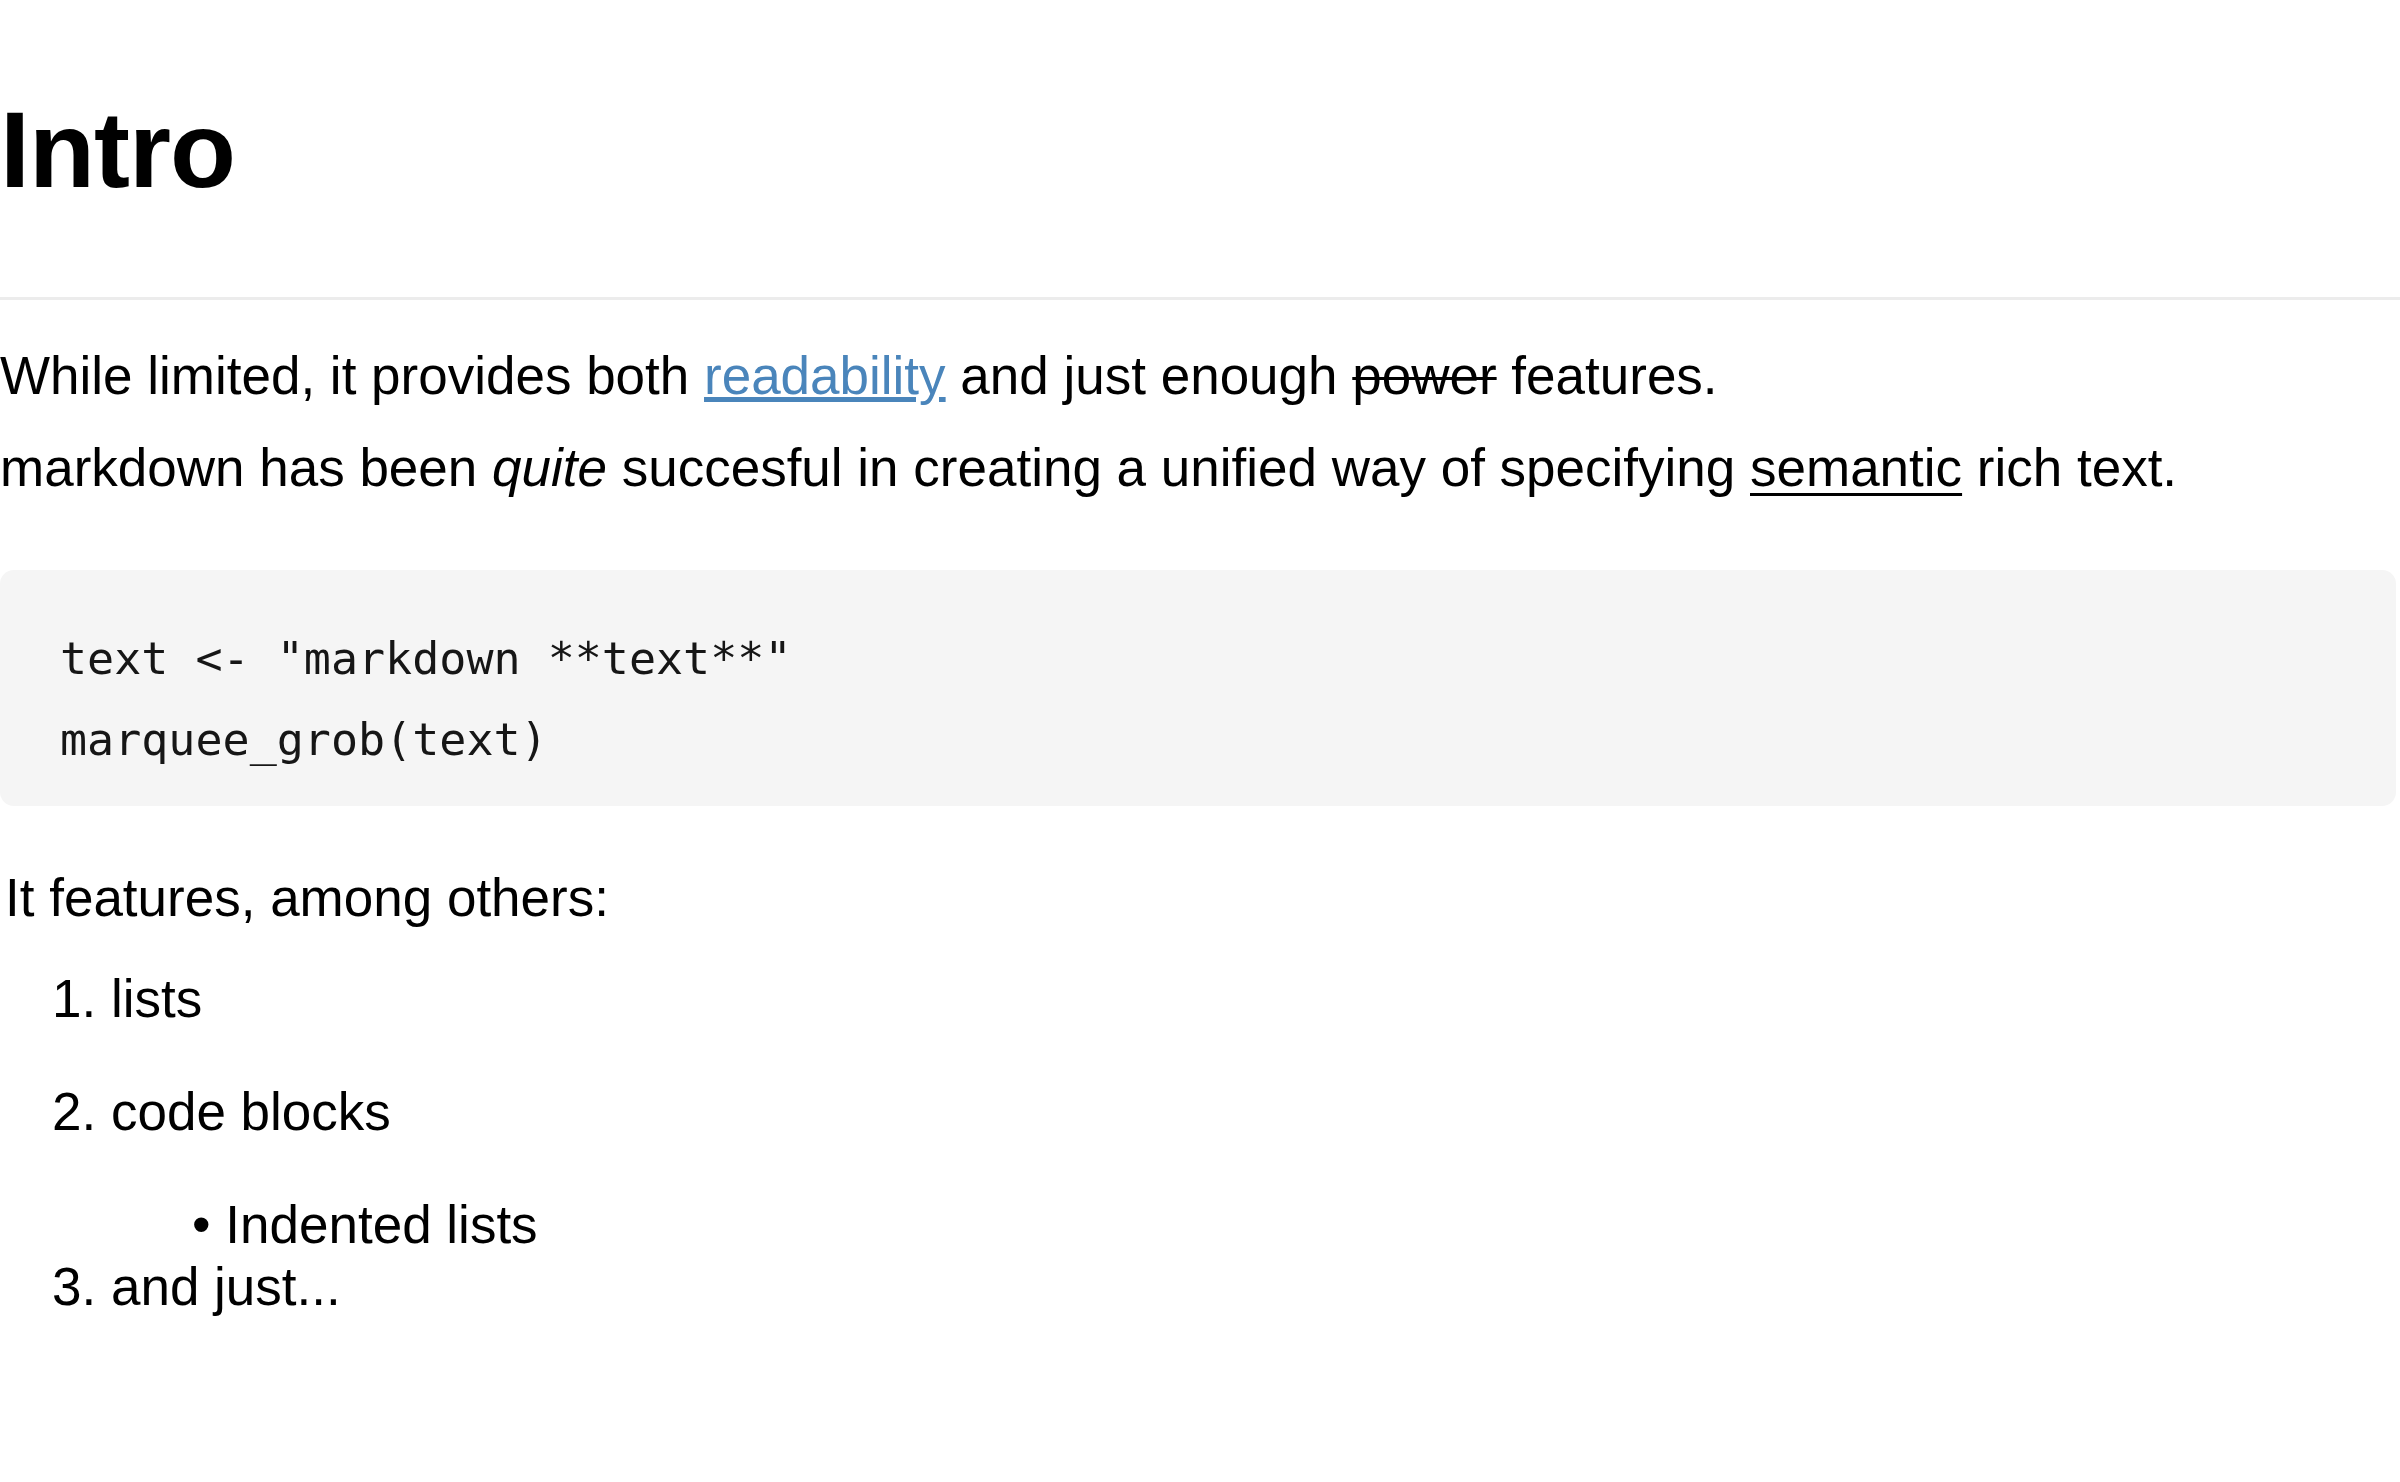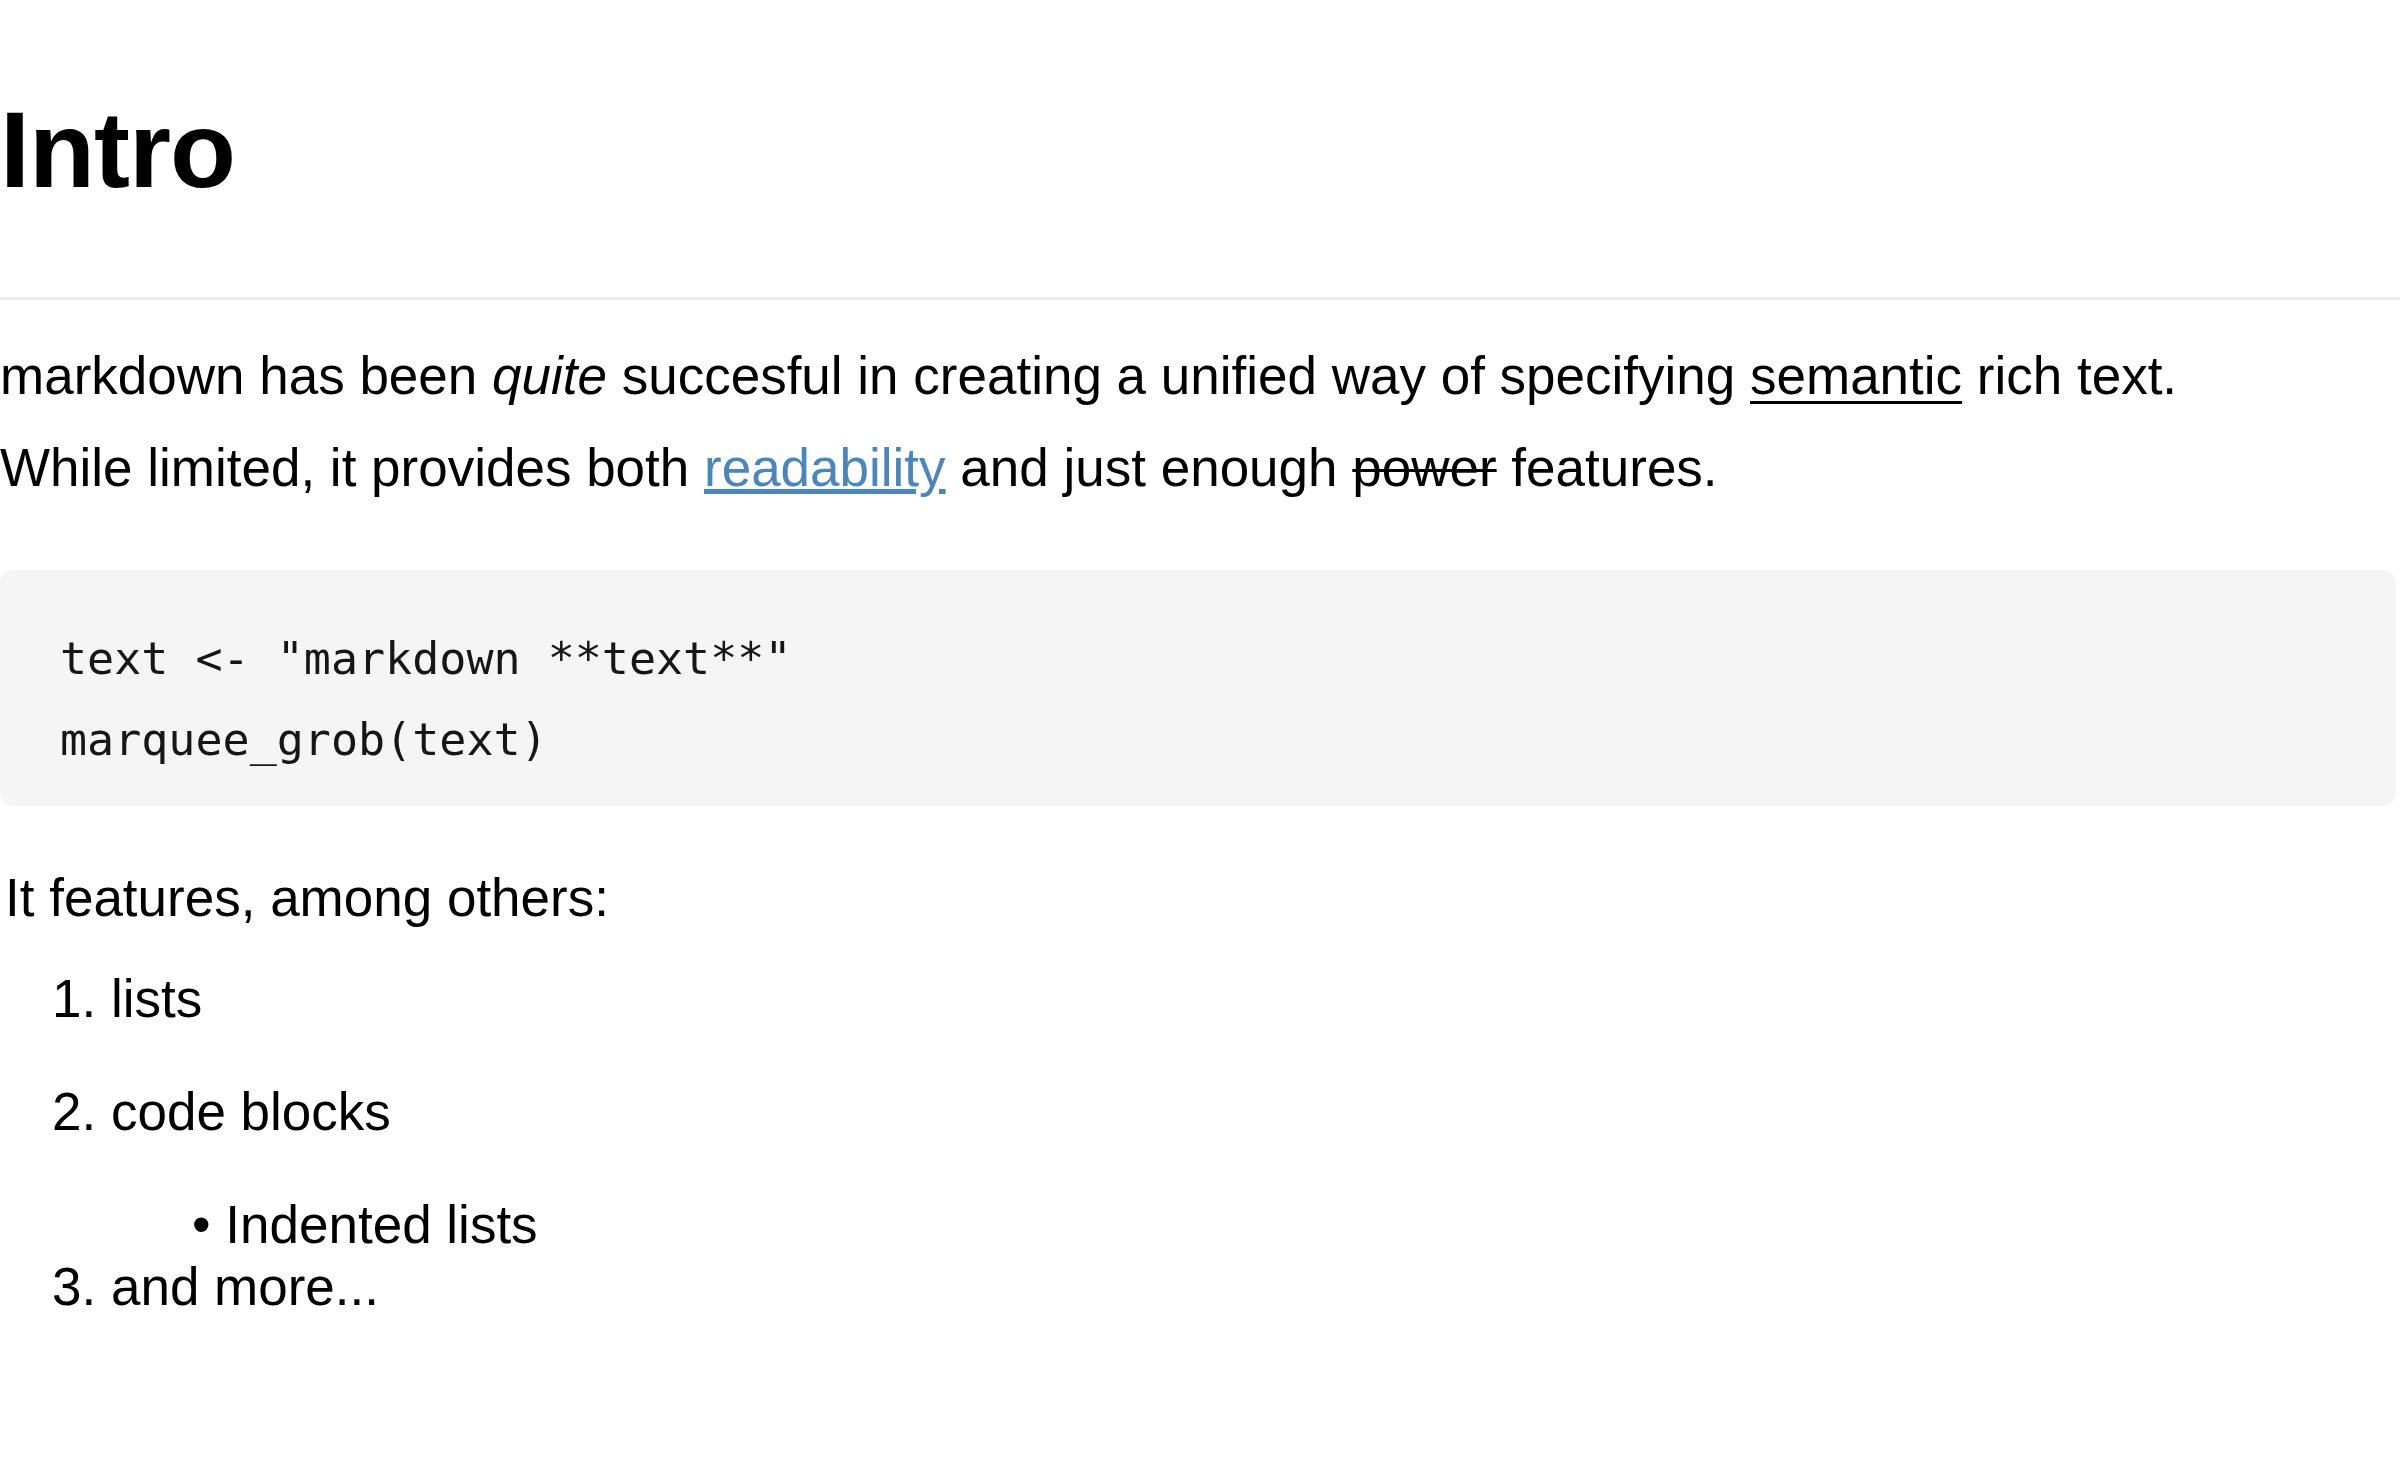--- a/index.html
+++ b/index.html
@@ -146,22 +146,22 @@
 </head>
 <body>
 
 <div class="page">
 
   <h1 class="doc-heading">Intro</h1>
 
   <hr class="doc-rule">
 
   <p class="doc-paragraph">
+    <span class="line"><span>While limited, it provides both </span><a class="em-link" href="#">readability</a><span> and just enough </span><span class="em-strike">power</span><span> features.</span></span>
     <span class="line"><span>markdown has been </span><em class="em-italic">quite</em><span> succesful in creating a unified way of specifying </span><span class="em-underline">semantic</span><span> rich text.</span></span>
-    <span class="line"><span>While limited, it provides both </span><a class="em-link" href="#">readability</a><span> and just enough </span><span class="em-strike">power</span><span> features.</span></span>
   </p>
 
   <div class="code-block">
     <code class="code-line">text &lt;- "markdown **text**"</code>
     <code class="code-line">marquee_grob(text)</code>
   </div>
 
   <p class="list-intro">It features, among others:</p>
 
   <div class="doc-list">
@@ -176,18 +176,18 @@
       <span class="list-label">code blocks</span>
     </div>
 
     <div class="list-item level-2">
       <span class="list-marker">•</span>
       <span class="list-label">Indented lists</span>
     </div>
 
     <div class="list-item level-1 last">
       <span class="list-marker">3.</span>
-      <span class="list-label">and more...</span>
+      <span class="list-label">and just...</span>
     </div>
 
   </div>
 
 </div>
 
 </body></html>

